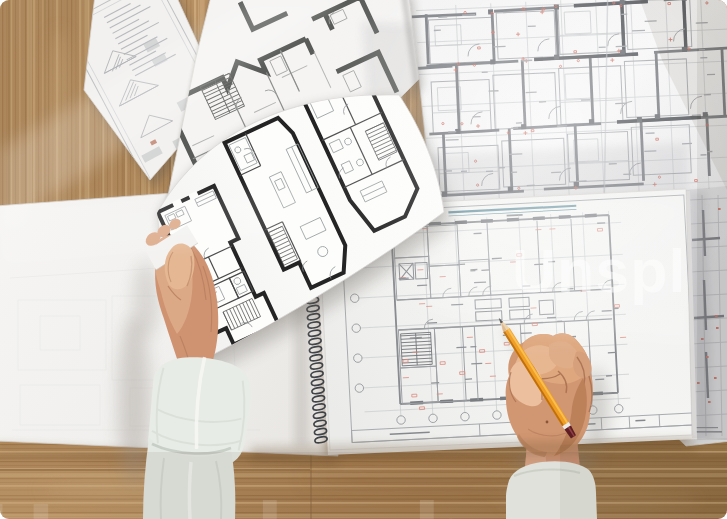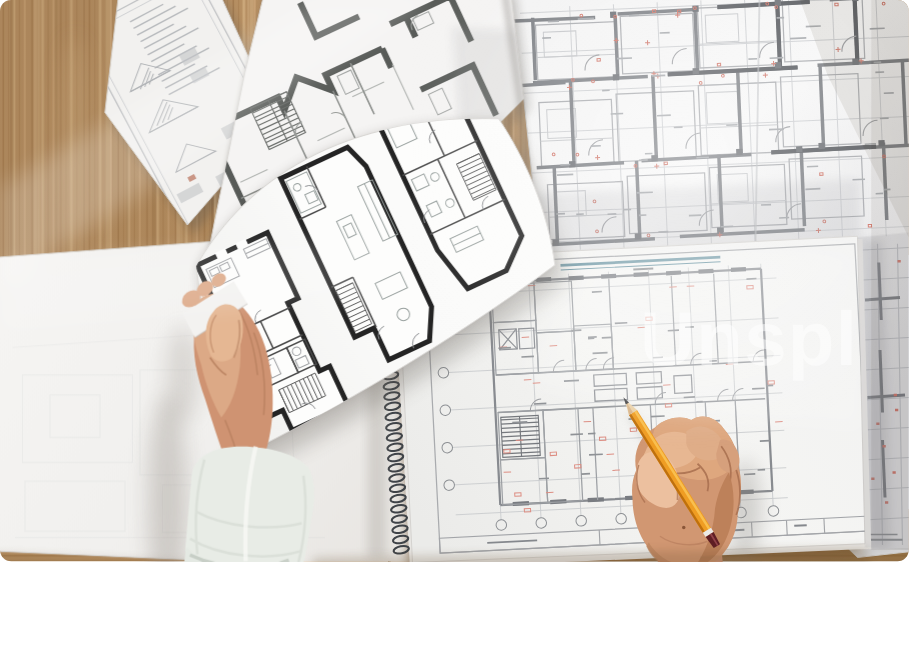--- a/index.html
+++ b/index.html
@@ -1,16 +1,16 @@
 <!DOCTYPE html>
 <html><head>
 <meta charset="utf-8">
 <style>
   html,body{margin:0;padding:0;background:#ffffff;}
-  .ph{width:727px;height:449px;border-radius:9px;overflow:hidden;position:relative;font-family:"Liberation Sans",sans-serif;}
+  .ph{width:727px;height:519px;border-radius:9px;overflow:hidden;position:relative;font-family:"Liberation Sans",sans-serif;}
   svg{display:block;}
 </style>
 </head>
 <body>
 <div class="ph">
 <svg width="727" height="519" viewBox="0 0 727 519" xmlns="http://www.w3.org/2000/svg">
 <defs>
   <linearGradient id="woodbase" x1="0" y1="0" x2="727" y2="519" gradientUnits="userSpaceOnUse">
     <stop offset="0" stop-color="#b48e63"></stop>
     <stop offset="0.35" stop-color="#b89062"></stop>

